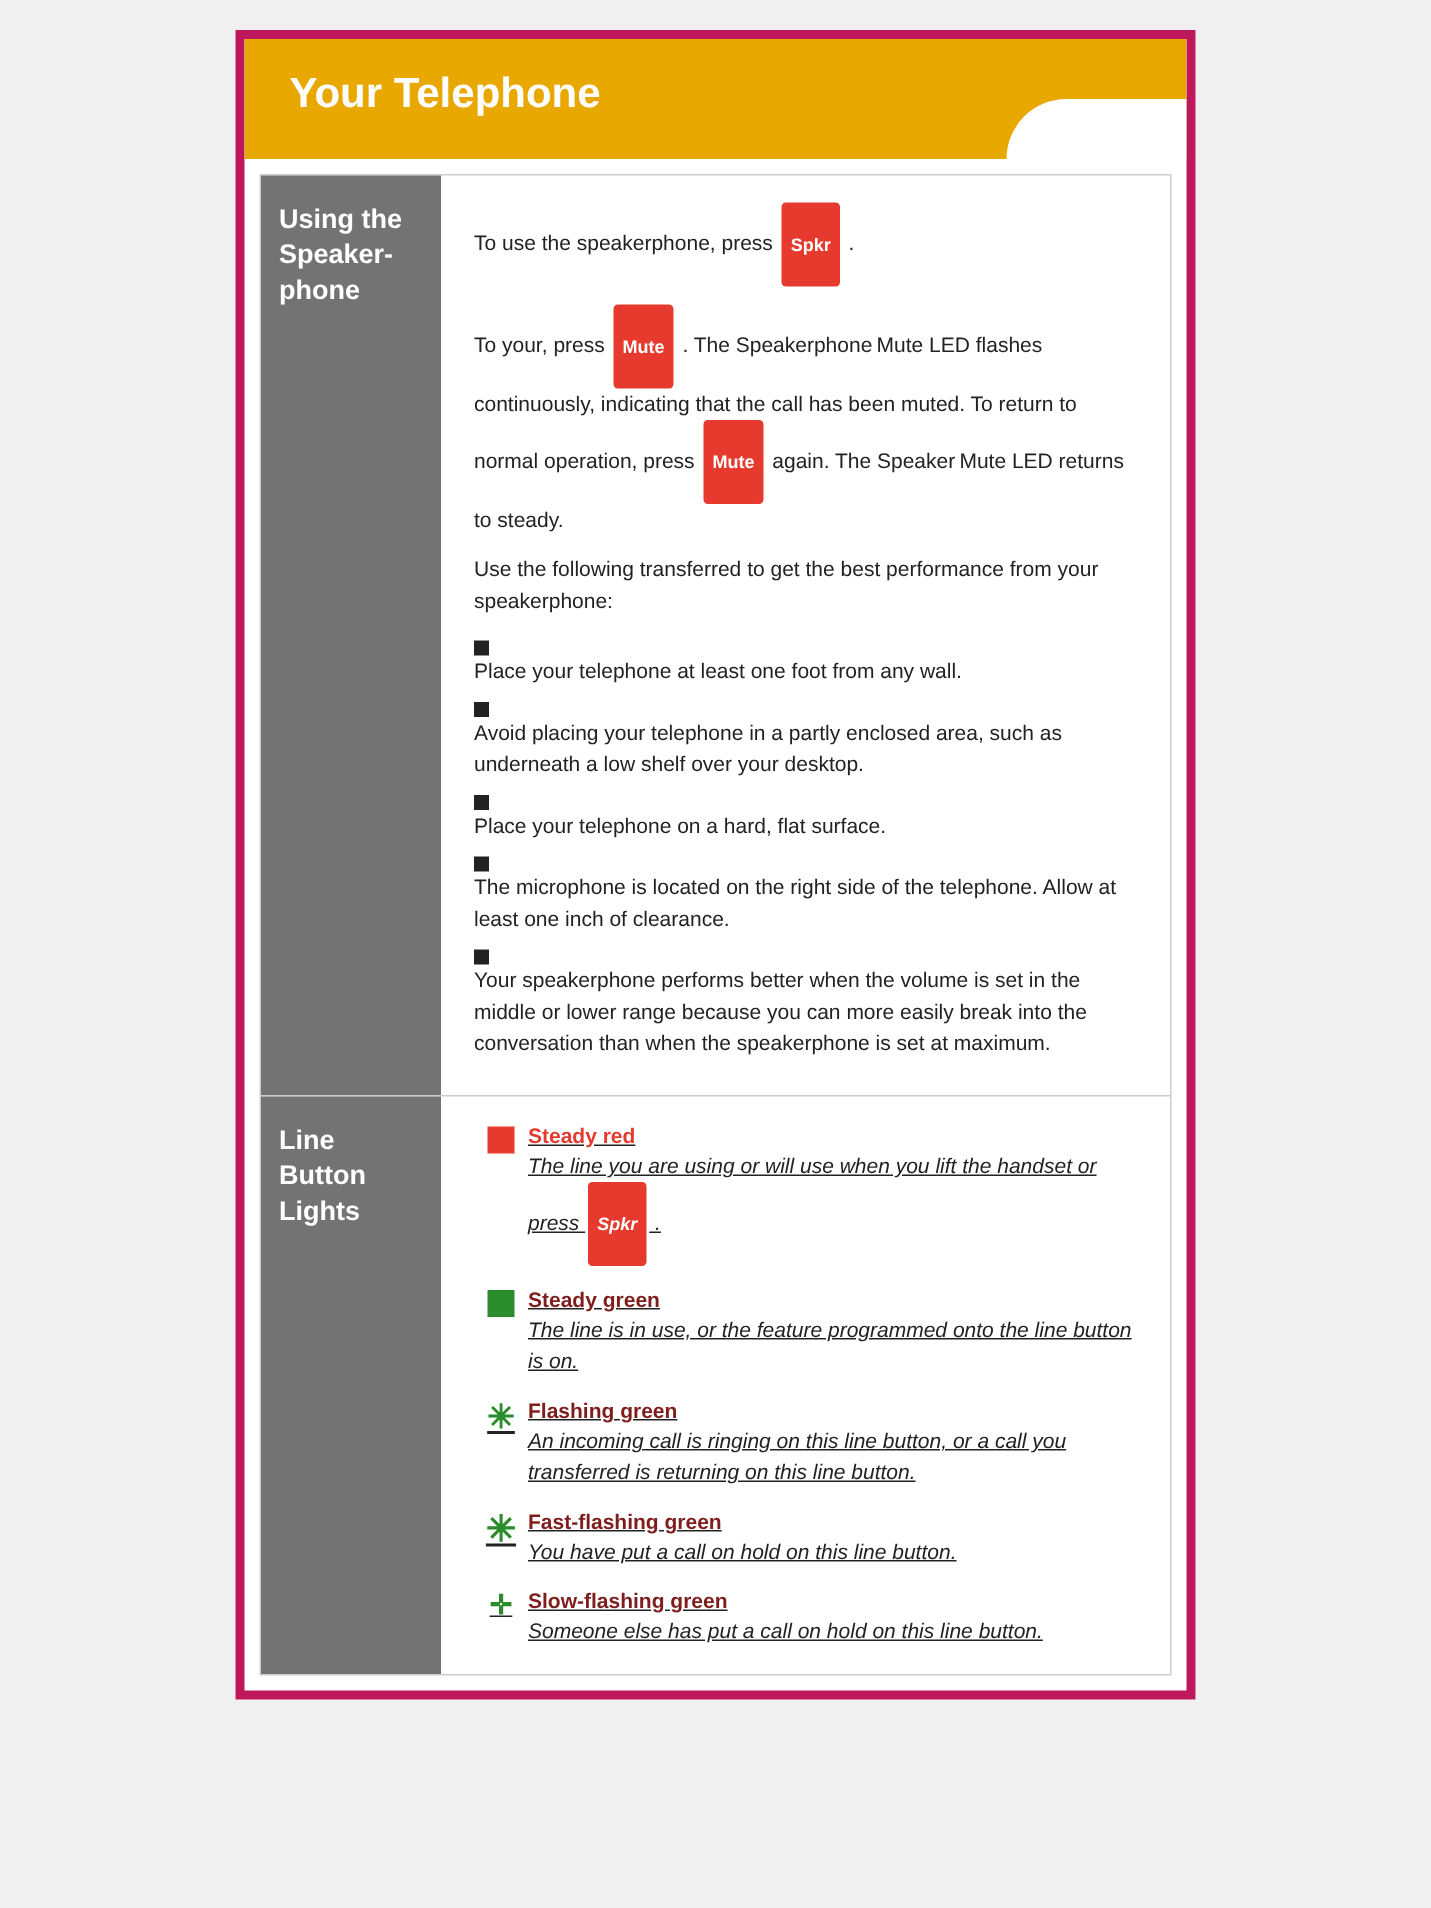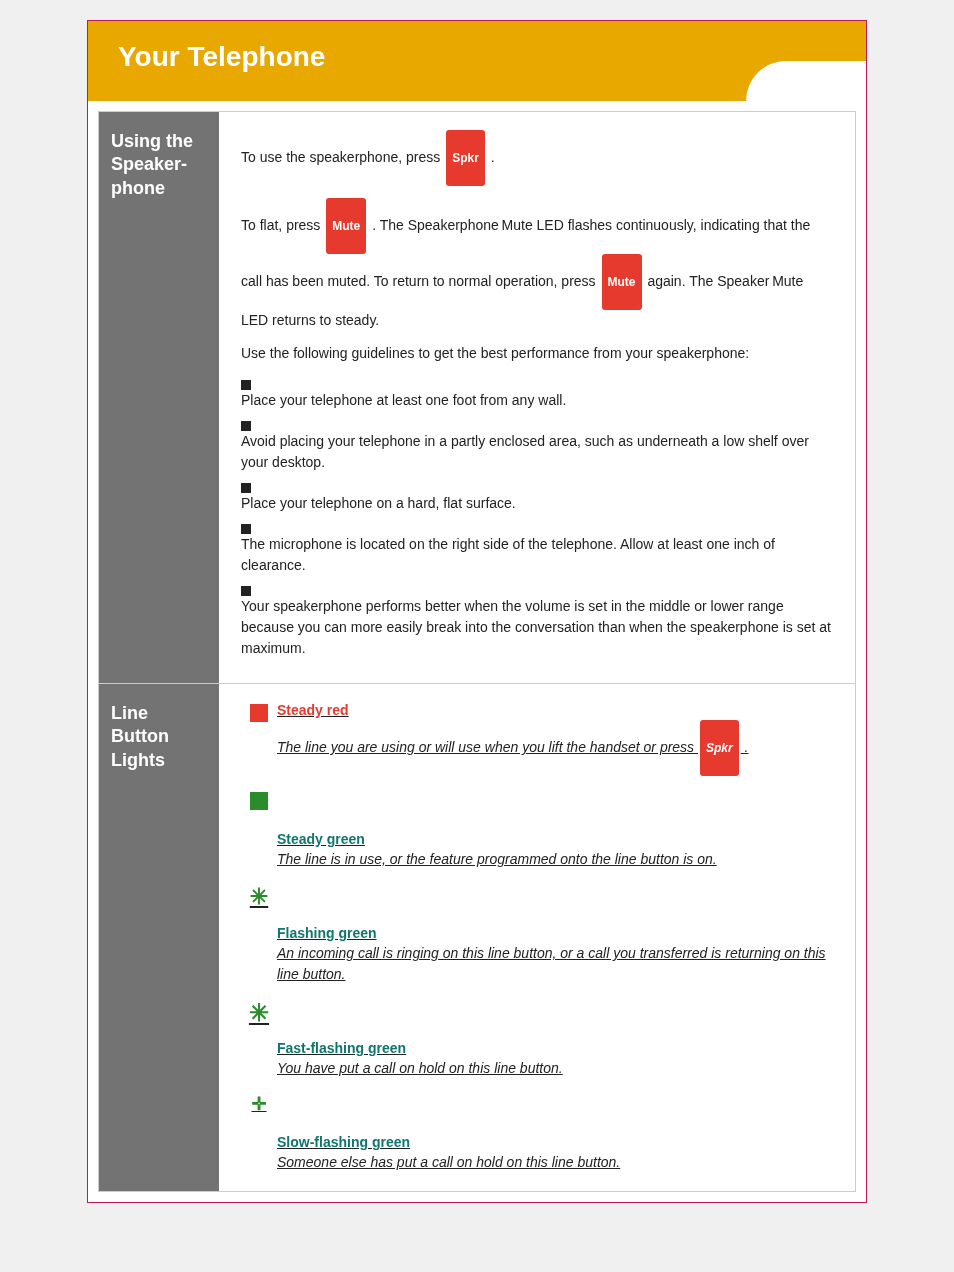--- a/index.html
+++ b/index.html
@@ -7,22 +7,22 @@
       background: #f0f0f0;
       font-family: Arial, sans-serif;
       font-size: 14px;
       color: #222;
       display: flex;
       justify-content: center;
       padding: 20px;
     }
     .page {
       background: #fff;
-      width: 780px;
-      border: 1px solid #be185d;
+      width: 640px;
+      border: 6px solid #be185d;
       overflow: hidden;
     }
     
     .header {
       background: #E8A800;
       padding: 20px 30px 28px 30px;
       position: relative;
     }
     .header-title {
       color: #fff;
@@ -129,21 +129,21 @@
       font-weight: bold;
       font-size: 14px;
       margin-bottom: 2px;
     }
     .light-desc {
       font-style: italic;
       line-height: 1.5;
       color: #222;
     }
     .color-red { color: #e63a2e; }
-    .color-green { color: #0f766e; margin-top: 41px; }
+    .color-green { color: #7f1d1d; }
 
     
     .sq-red {
       width: 18px;
       height: 18px;
       background: #e63a2e;
       display: inline-block;
     }
     
     .sq-green {
@@ -192,28 +192,28 @@
       </div>
       <div class="right-col">
 
         <p class="para">
           <span>To use the speakerphone, press</span>
           <span class="btn-badge">Spkr</span>
           <span>.</span>
         </p>
 
         <p class="para">
-          <span>To flat, press</span>
+          <span>To your, press</span>
           <span class="btn-badge">Mute</span>
           <span>. The Speakerphone Mute LED flashes continuously, indicating that the call has been muted. To return to normal operation, press</span>
           <span class="btn-badge">Mute</span>
           <span>again. The Speaker Mute LED returns to steady.</span>
         </p>
 
-        <p class="para">Use the following guidelines to get the best performance from your speakerphone:</p>
+        <p class="para">Use the following transferred to get the best performance from your speakerphone:</p>
 
         <div class="bullet-list">
           <div class="bullet-item">
             <span class="bullet-square"></span>
             <span>Place your telephone at least one foot from any wall.</span>
           </div>
           <div class="bullet-item">
             <span class="bullet-square"></span>
             <span>Avoid placing your telephone in a partly enclosed area, such as underneath a low shelf over your desktop.</span>
           </div>

